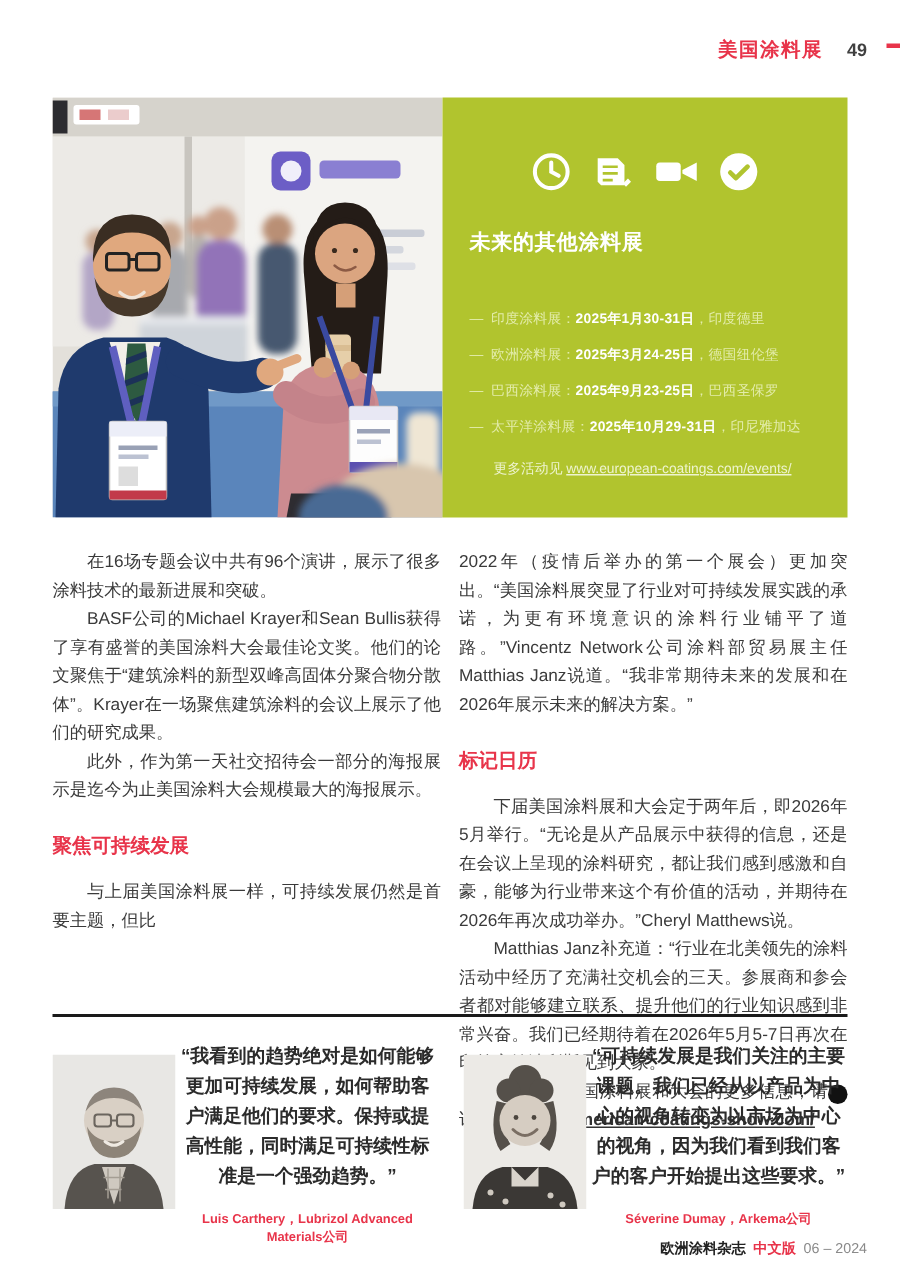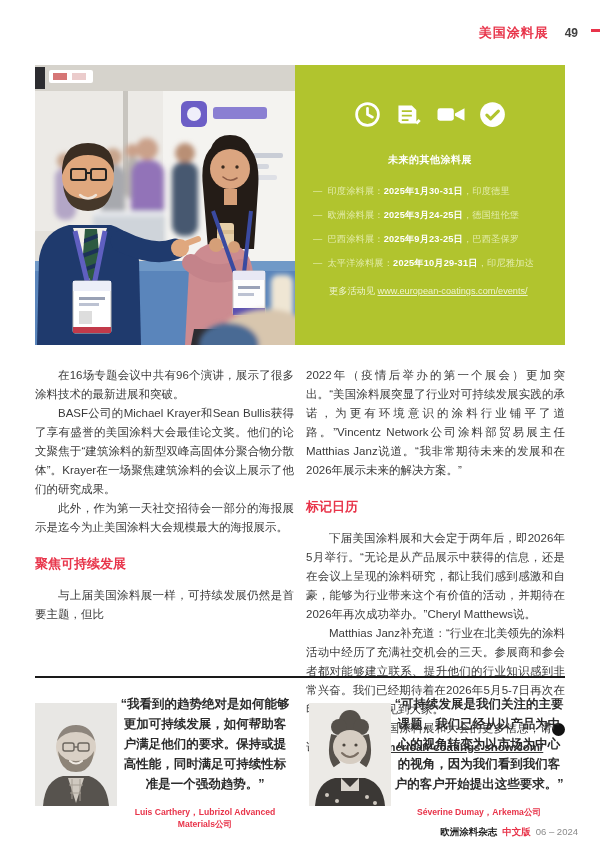--- a/index.html
+++ b/index.html
@@ -10,22 +10,22 @@
   .hdr{position:absolute;top:24px;right:22px;display:flex;align-items:baseline;gap:16px;}
   .hdr .sec{color:var(--red);font-weight:bold;font-size:13px;letter-spacing:1px;}
   .hdr .pg{color:#404040;font-weight:bold;font-size:12px;}
   .hdr-tick{position:absolute;top:29px;right:0;width:9px;height:3px;background:var(--red);}
   
   .hero{position:absolute;top:65px;left:35px;width:530px;height:280px;display:flex;}
   .photo{width:260px;height:280px;flex:0 0 260px;display:block;}
   .panel{flex:1;background:var(--green);color:#fff;padding:24px 18px 0 18px;box-sizing:border-box;}
   .icons{display:flex;justify-content:center;align-items:center;gap:13px;margin-top:12px;}
   .icons svg{display:block;}
-  .panel-title{text-align:center;font-weight:bold;font-size:10px;margin:25px 0 0;letter-spacing:.5px;}
-  .evlist{margin-top:18px;}
+  .panel-title{text-align:left;font-weight:bold;font-size:14px;margin:25px 0 0;letter-spacing:.5px;}
+  .evlist{margin-top:35px;}
   .ev{font-size:9.2px;color:#e3ecab;margin-bottom:11px;letter-spacing:.2px;white-space:nowrap;}
   .ev .dash{margin-right:5px;}
   .ev .dt{color:#fff;font-weight:bold;}
   .more{font-size:9.2px;color:#eef4cf;margin-top:15px;margin-left:16px;}
   .more a{color:#eef4cf;text-decoration:underline;cursor:pointer;}
   
   .article{position:absolute;top:366px;left:35px;width:530px;display:flex;gap:12px;color:#3a3a3a;}
   .col{width:259px;font-size:11.5px;line-height:19px;text-align:justify;}
   .col p{margin:0;text-indent:2em;}
   .col p.noindent{text-indent:0;}

